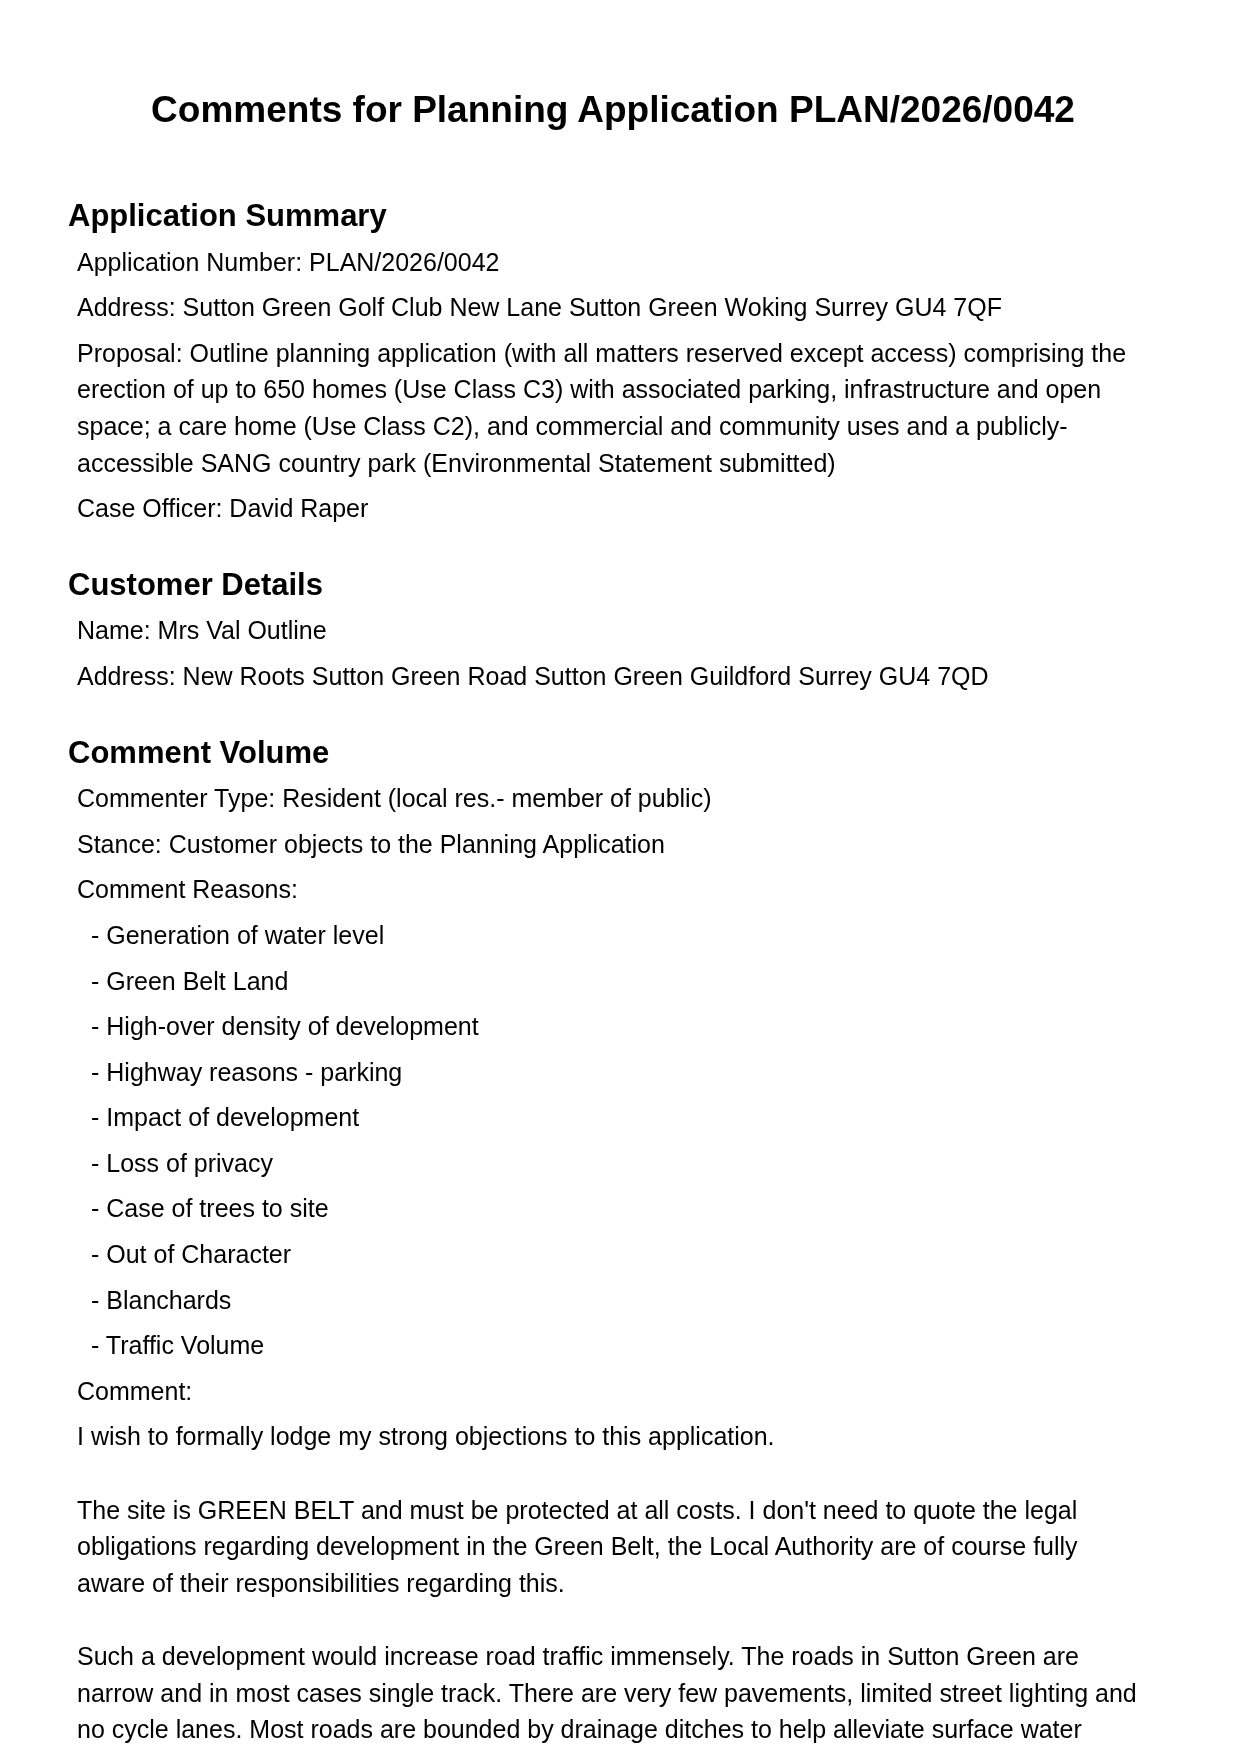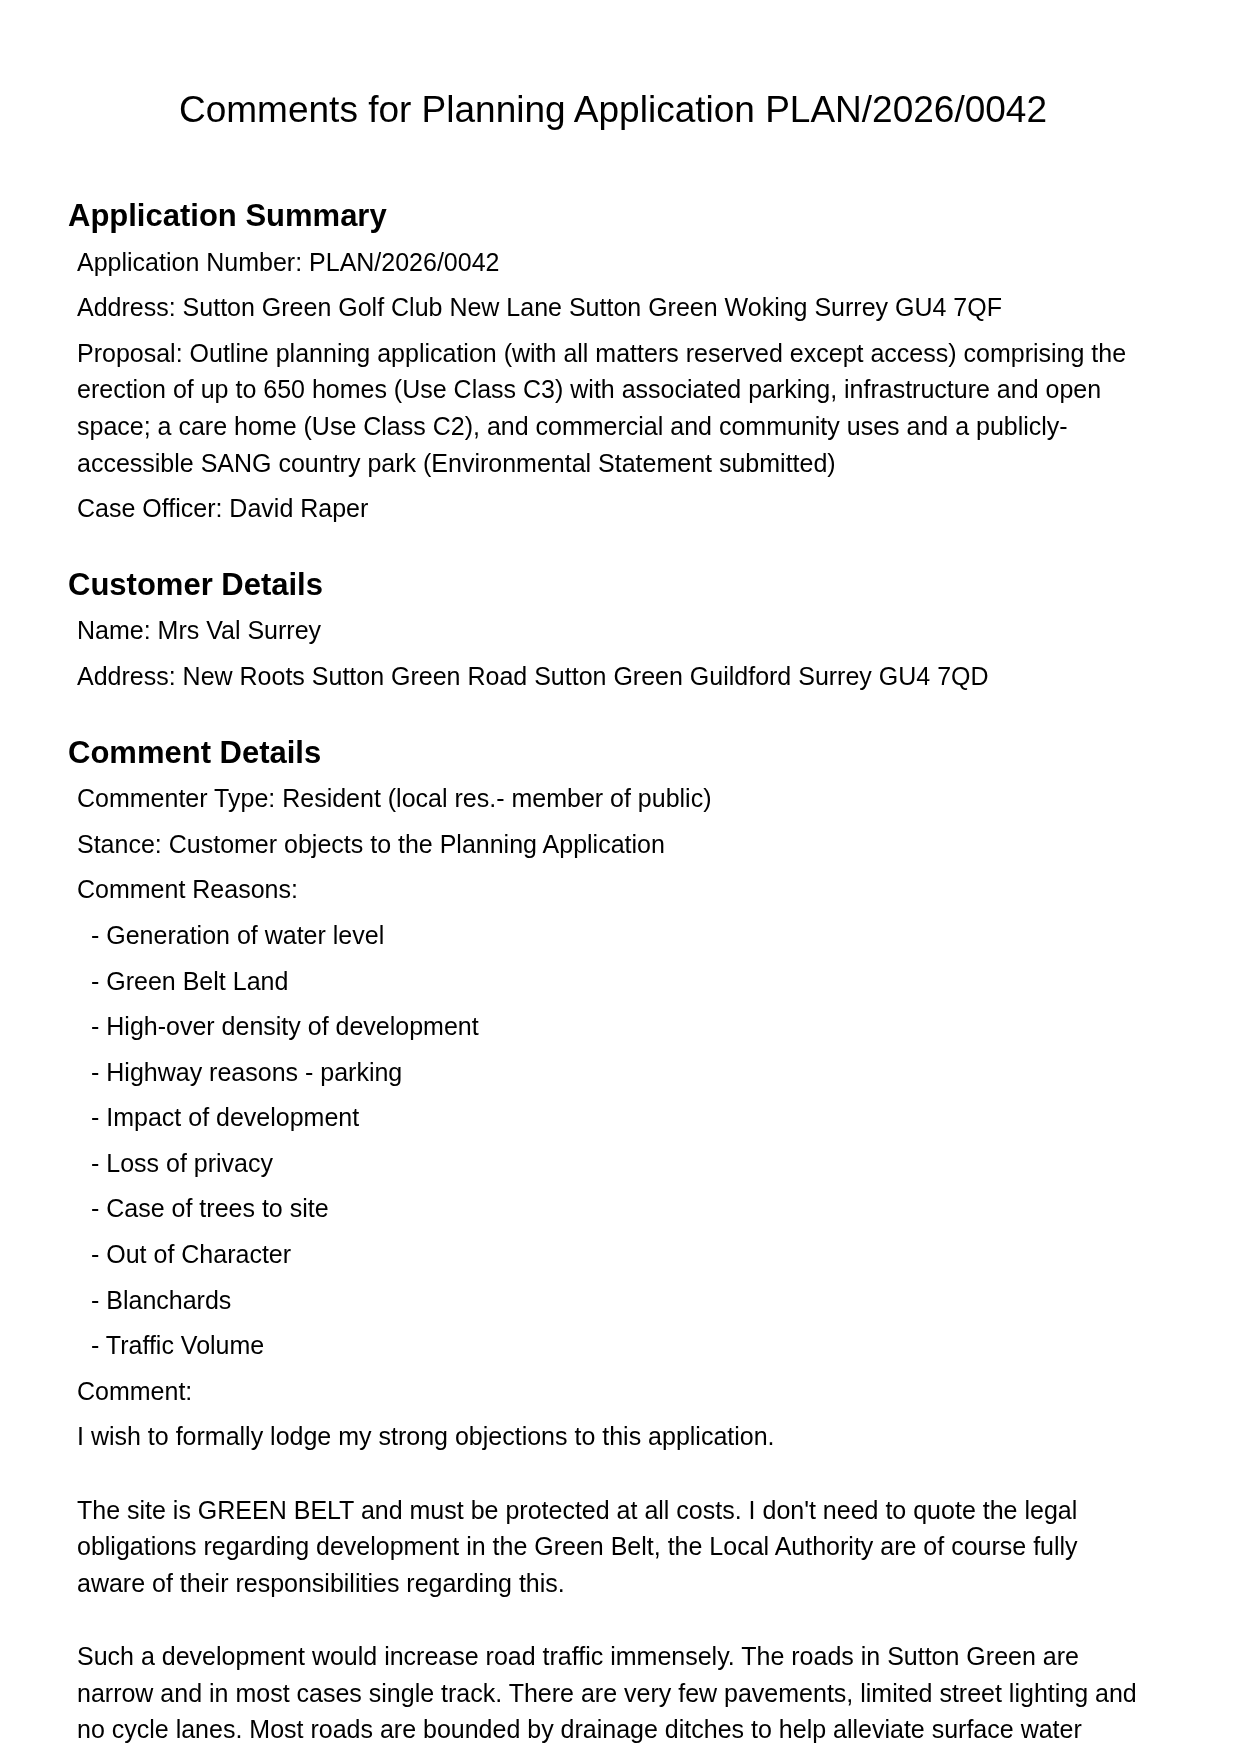--- a/index.html
+++ b/index.html
@@ -17,21 +17,21 @@
   .page {
     box-sizing: border-box;
     width: 1240px;
     min-height: 1755px;
     padding: 88px 82px 40px 68px; 
     background: #ffffff;
   }
   .doc-title {
     font-size: 37px;
     line-height: 44px;
-    font-weight: normal;
+    font-weight: bold;
     text-align: center;
     margin: 0;
   }
   .section {
     margin-top: 40px;
   }
   .section.first {
     margin-top: 66px;
   }
   .section-heading {
@@ -62,26 +62,26 @@
   <div class="section first">
     <h2 class="section-heading">Application Summary</h2>
     <div class="line">Application Number: PLAN/2026/0042</div>
     <div class="line">Address: Sutton Green Golf Club New Lane Sutton Green Woking Surrey GU4 7QF</div>
     <div class="line">Proposal: Outline planning application (with all matters reserved except access) comprising the erection of up to 650 homes (Use Class C3) with associated parking, infrastructure and open space; a care home (Use Class C2), and commercial and community uses and a publicly-accessible SANG country park (Environmental Statement submitted)</div>
     <div class="line">Case Officer: David Raper</div>
   </div>
 
   <div class="section">
     <h2 class="section-heading">Customer Details</h2>
-    <div class="line">Name: Mrs Val Surrey</div>
+    <div class="line">Name: Mrs Val Outline</div>
     <div class="line">Address: New Roots Sutton Green Road Sutton Green Guildford Surrey GU4 7QD</div>
   </div>
 
   <div class="section">
-    <h2 class="section-heading">Comment Details</h2>
+    <h2 class="section-heading">Comment Volume</h2>
     <div class="line">Commenter Type: Resident (local res.- member of public)</div>
     <div class="line">Stance: Customer objects to the Planning Application</div>
     <div class="line">Comment Reasons:</div>
 
     <div class="reasons-list">
       <div class="line">- Generation of water level</div>
       <div class="line">- Green Belt Land</div>
       <div class="line">- High-over density of development</div>
       <div class="line">- Highway reasons - parking</div>
       <div class="line">- Impact of development</div>

